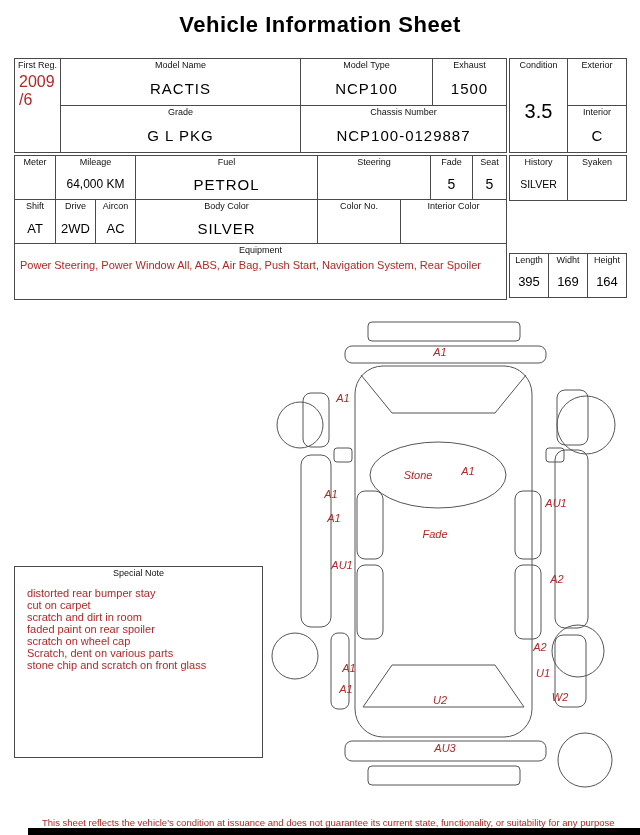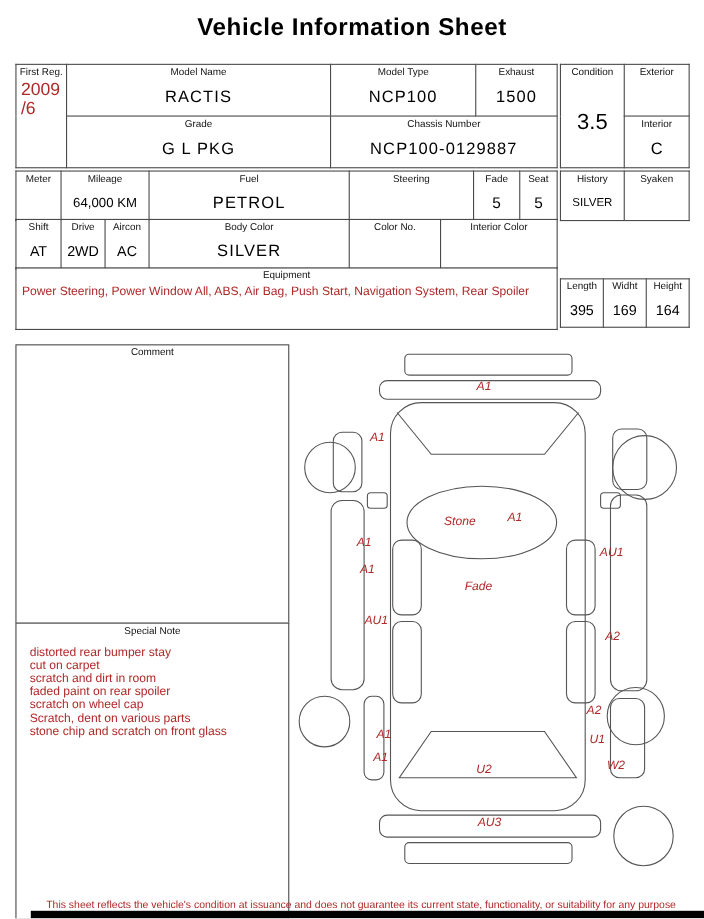--- a/index.html
+++ b/index.html
@@ -284,26 +284,22 @@
         <td>
           <div class="lbl">Height</div>
           <div class="vw vw29">
               <span class="val v13">164</span>
             </div>
         </td>
       </tr>
     </tbody>
   </table>
 
-  <div class="box" style="left:14px;top:313px;width:249px;height:254px;">
-    <div class="box-head">Comment</div>
-    <div></div>
-  </div>
-
-  <div class="box" style="left:14px;top:566px;width:249px;height:270px;">
+
+  <div class="box" style="left:14px;top:566px;width:249px;height:192px;">
     <div class="box-head">Special Note</div>
     <div class="note-lines">
         <div>distorted rear bumper stay</div>
         <div>cut on carpet</div>
         <div>scratch and dirt in room</div>
         <div>faded paint on rear spoiler</div>
         <div>scratch on wheel cap</div>
         <div>Scratch, dent on various parts</div>
         <div>stone chip and scratch on front glass</div>
       </div>

